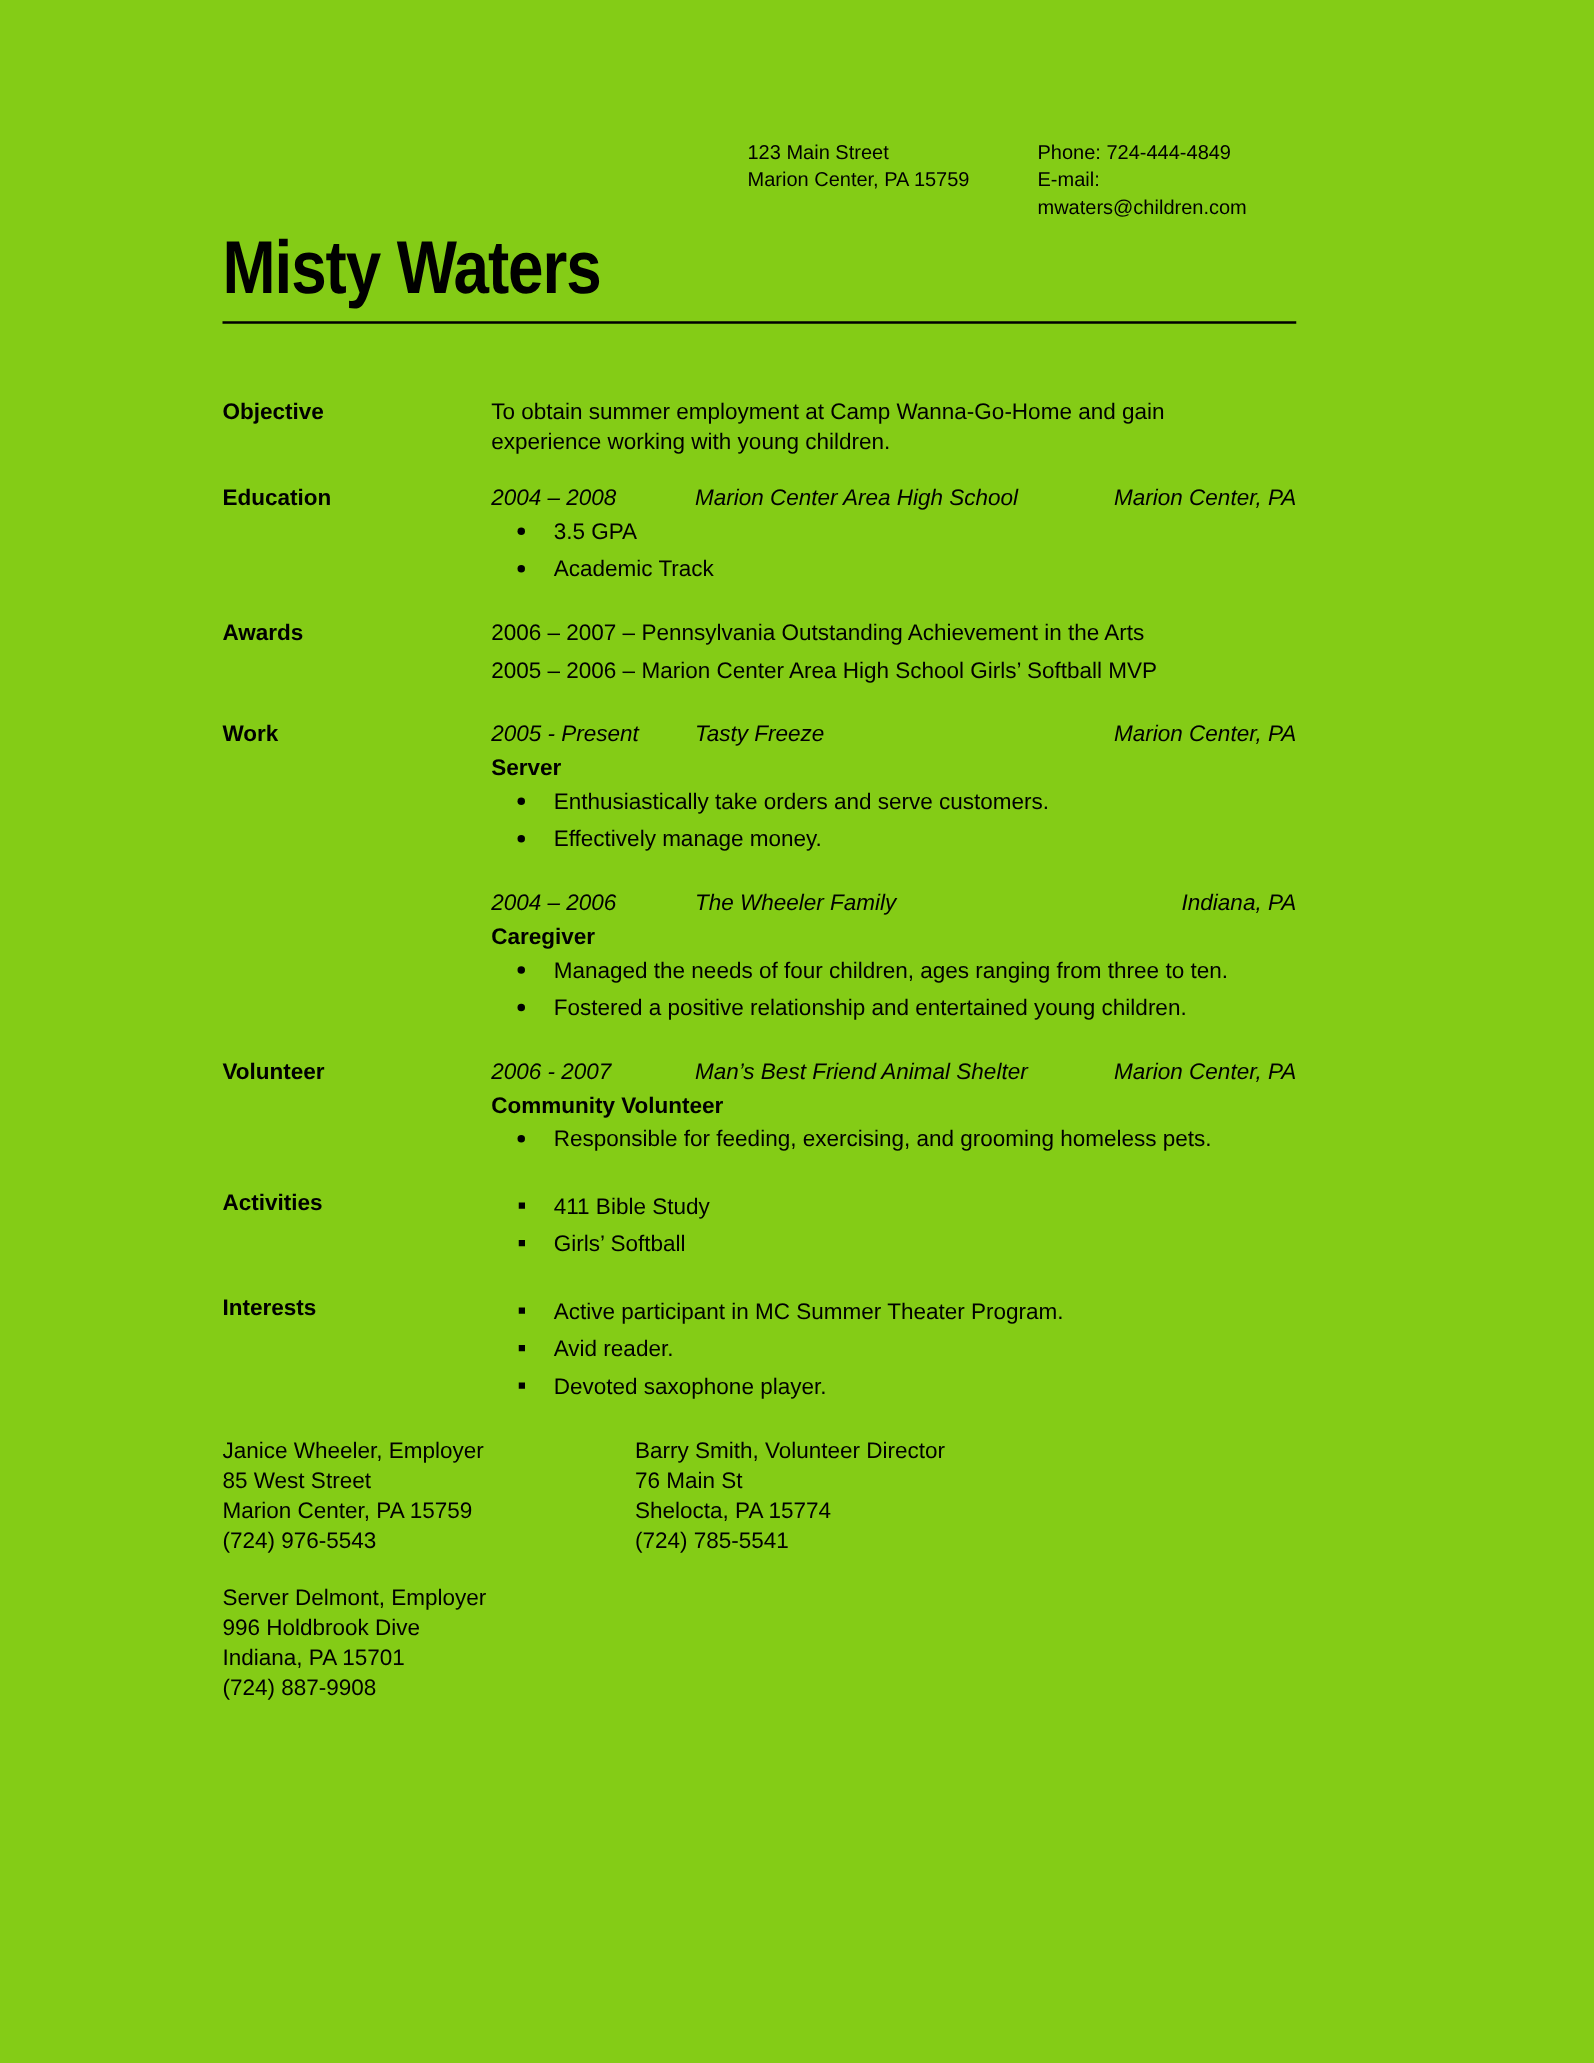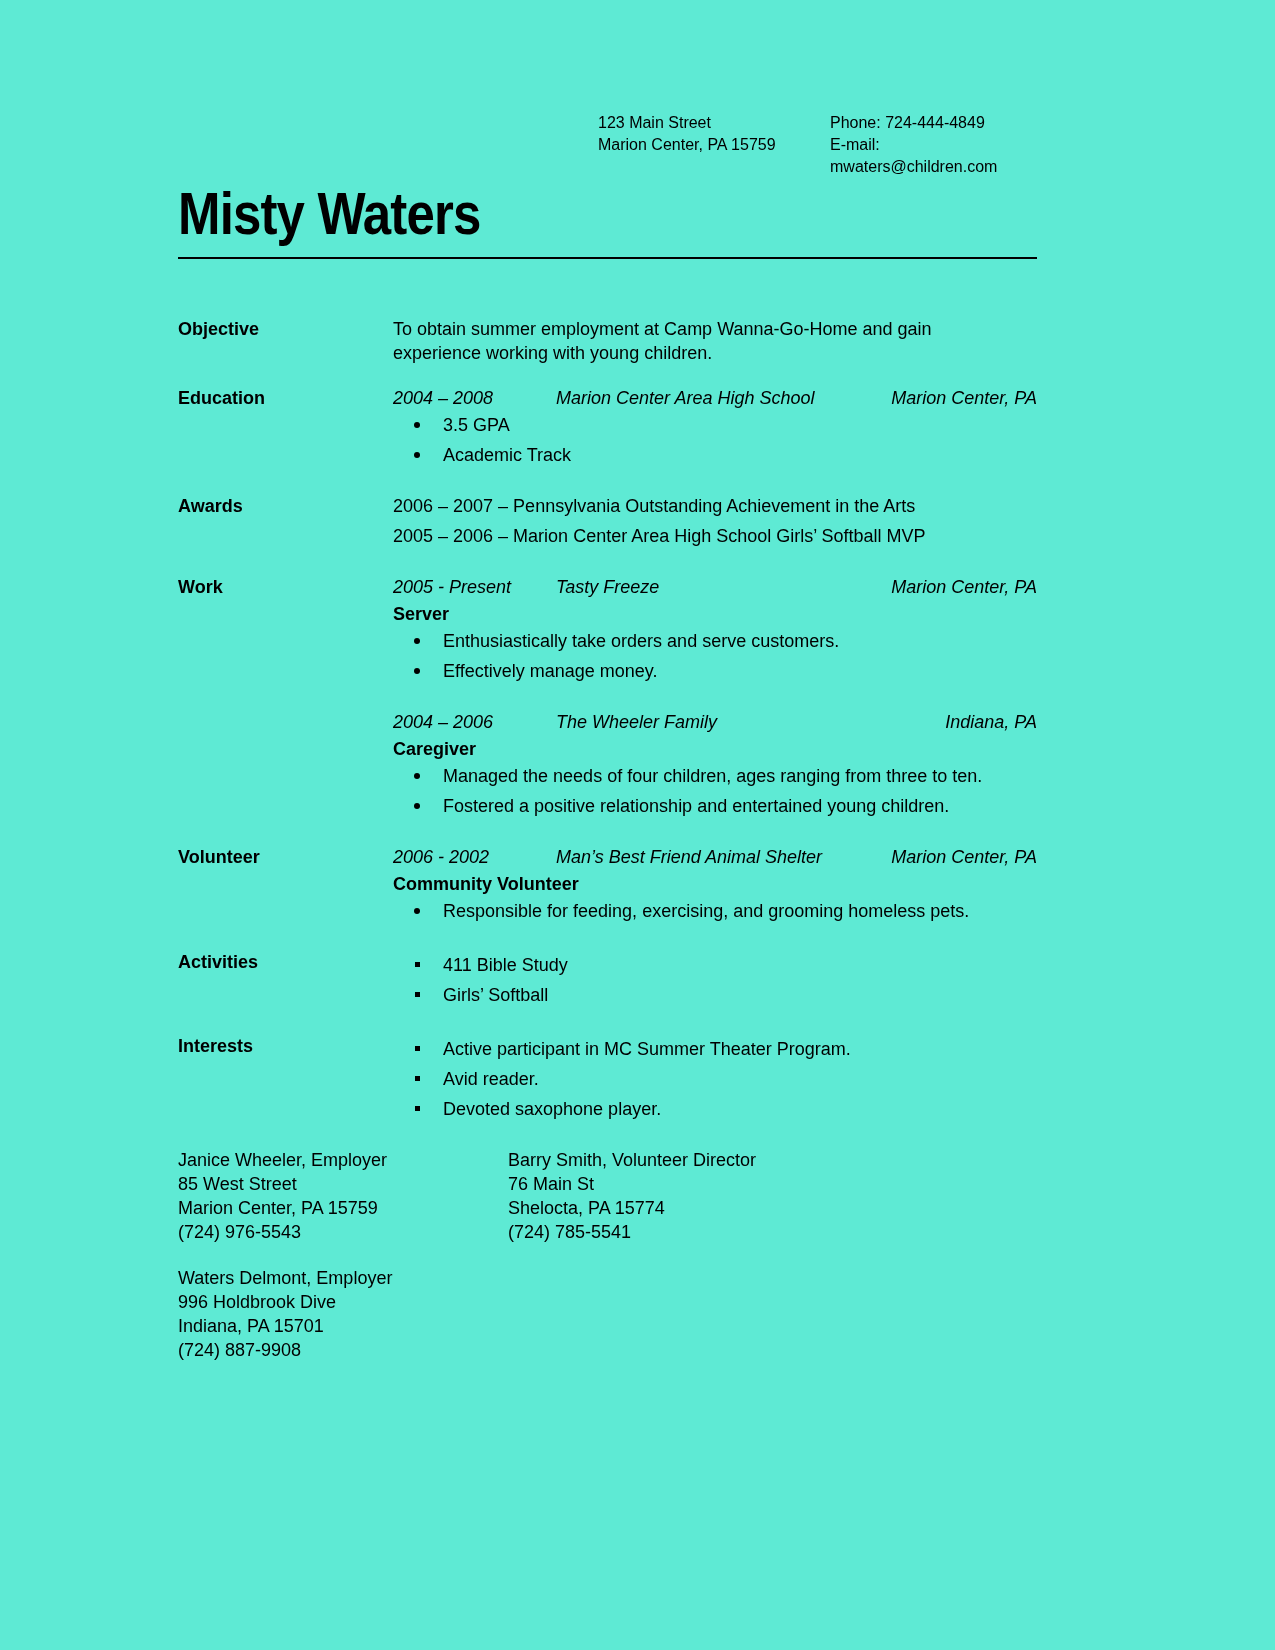--- a/index.html
+++ b/index.html
@@ -5,21 +5,21 @@
   html, body {
     margin: 0;
     padding: 0;
     background: #ffffff;
   }
   .page {
     position: relative;
     width: 1275px;
     min-height: 1650px;
     box-sizing: border-box;
-    background: #5eead4;
+    background: #84cc16;
     color: #000;
     font-family: "Liberation Sans", "DejaVu Sans", sans-serif;
     font-size: 18px;
     line-height: 24px;
     padding: 112px 238px 60px 178px;
     overflow: hidden;
   }
 
   
   .contact-block {
@@ -188,21 +188,21 @@
         </ul>
       </div>
 
     </div>
   </div>
 
   <div class="section">
     <div class="section-label">Volunteer</div>
     <div class="section-body">
       <div class="job-head">
-        <span class="job-dates">2006 - 2002</span>
+        <span class="job-dates">2006 - 2007</span>
         <span class="job-org">Man’s Best Friend Animal Shelter</span>
         <span class="job-loc">Marion Center, PA</span>
       </div>
       <p class="job-title">Community Volunteer</p>
       <ul class="bullets round">
         <li><span>Responsible for feeding, exercising, and grooming homeless pets.</span></li>
       </ul>
     </div>
   </div>
 
@@ -240,21 +240,21 @@
         <div class="ref-col-right">
           <p class="ref-line">Barry Smith, Volunteer Director</p>
           <p class="ref-line">76 Main St</p>
           <p class="ref-line">Shelocta, PA 15774</p>
           <p class="ref-line">(724) 785-5541</p>
         </div>
       </div>
 
       <div class="ref-grid ref-second-row">
         <div class="ref-col-left">
-          <p class="ref-line">Waters Delmont, Employer</p>
+          <p class="ref-line">Server Delmont, Employer</p>
           <p class="ref-line">996 Holdbrook Dive</p>
           <p class="ref-line">Indiana, PA 15701</p>
           <p class="ref-line">(724) 887-9908</p>
         </div>
         <div class="ref-col-right"></div>
       </div>
 
     </div>
   </div>
 

